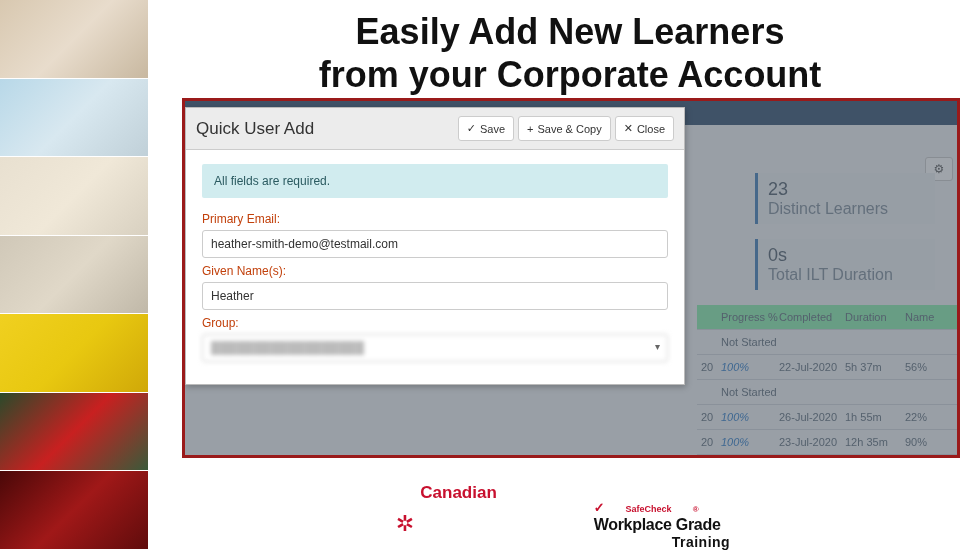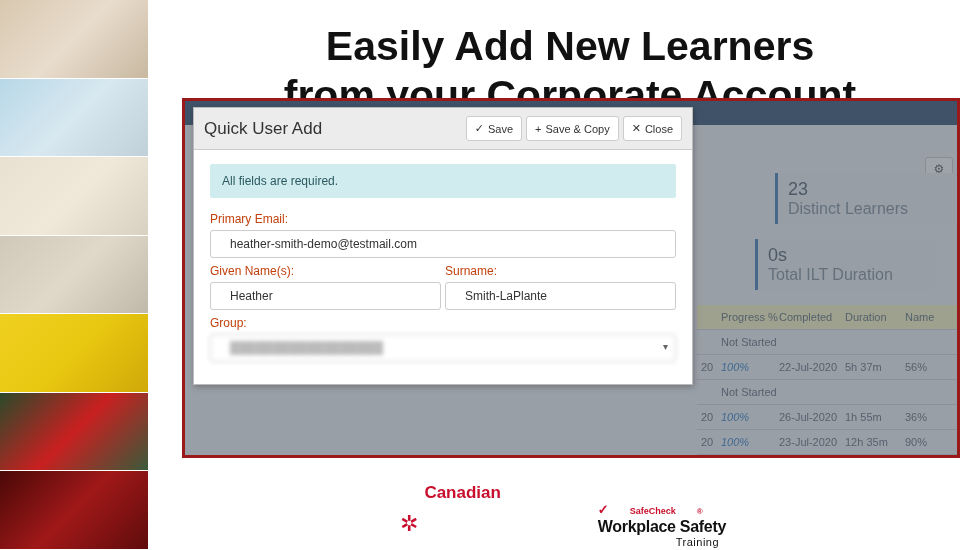--- a/index.html
+++ b/index.html
@@ -8,67 +8,67 @@
   .sidebar { position: absolute; left: 0; top: 0; width: 148px; height: 550px; }
   .sidebar .photo { width: 148px; height: 78.5px; background: #888; border-bottom: 1px solid #fff; position: relative; overflow: hidden; }
   .sidebar .photo:nth-child(1){ background: linear-gradient(135deg,#d8c8b0,#e8dccc,#c8b8a0); }
   .sidebar .photo:nth-child(2){ background: linear-gradient(135deg,#b8d8e8,#d8e8f0,#c0d0d8); }
   .sidebar .photo:nth-child(3){ background: linear-gradient(135deg,#e8e0d0,#f0e8d8,#d8d0c0); }
   .sidebar .photo:nth-child(4){ background: linear-gradient(135deg,#d0c8b8,#e0d8c8,#c0b8a8); }
   .sidebar .photo:nth-child(5){ background: linear-gradient(135deg,#f0d020,#e8c810,#d0a808); }
   .sidebar .photo:nth-child(6){ background: linear-gradient(135deg,#2a4a2a,#c82020,#3a5a3a); }
   .sidebar .photo:nth-child(7){ background: linear-gradient(135deg,#4a0808,#a01818,#600c0c); }
 
-  .headline { position: absolute; left: 200px; top: 10px; width: 740px; text-align: center; font-weight: 800; font-size: 41px; color: #111; line-height: 1.2; margin-top: 12px; }
+  .headline { position: absolute; left: 200px; top: 10px; width: 740px; text-align: center; font-weight: 800; font-size: 36px; color: #111; line-height: 1.2; }
 
   .app-frame { position: absolute; left: 182px; top: 98px; width: 778px; height: 360px; border: 3px solid #9a1a1a; background: #fff; overflow: hidden; }
 
   .bg-app { position: absolute; inset: 0; background: #f2f4f7; }
   .bg-topbar { position: absolute; left:0; top:0; right:0; height: 24px; background:#2a4a6a; }
   .bg-dim { position: absolute; inset: 0; background: rgba(80,90,100,0.55); }
 
   .bg-right { position: absolute; right: 0; top: 24px; bottom: 0; width: 260px; color:#5a6a78; font-size: 11px; }
   .stat-card { position:absolute; background:#eef1f4; border-left:3px solid #3a7ab8; padding:6px 10px; width:180px; left:58px; }
   .stat-card .num { font-size:18px; color:#4a5a68; font-weight:400; }
   .stat-card .lab { font-size:16px; color:#7a8a98; }
   .tbl { position:absolute; left:0; right:0; top:180px; font-size:11px; }
   .tbl-head, .tbl-row { display:grid; grid-template-columns: 20px 58px 66px 60px 40px; padding:6px 4px; border-bottom:1px solid #d0d6dc; }
-  .tbl-head { background:#fef9c3; color:#5a6a78; }
+  .tbl-head { background:#86efac; color:#5a6a78; }
   .tbl-row { color:#5a6a78; }
   .lnk { color:#2a7ac8;font-style:italic; }
 
   .gear-btn { position:absolute; right:4px; top:32px; width:28px; height:24px; background:#fff; border:1px solid #ccc; border-radius:3px; text-align:center; line-height:22px; font-size:12px; color:#555;}
 
-  .modal { position: absolute; left: 8px; top: 6px; width: 500px; background:#fff; border:1px solid #bbb; box-shadow:1px 2px 6px rgba(0,0,0,.25); }
+  .modal { position: absolute; left: 0; top: 6px; width: 500px; background:#fff; border:1px solid #bbb; box-shadow:1px 2px 6px rgba(0,0,0,.25); }
   .modal-head { display:flex; align-items:center; justify-content:space-between; background:#ececec; padding:8px 10px; border-bottom:1px solid #ccc; }
   .modal-title { font-size:17px; color:#333; font-weight:400; }
   .modal-btns { display:flex; gap:4px; }
   .mbtn { background:#fff; border:1px solid #ccc; border-radius:3px; padding:5px 8px; font-size:11px; color:#333; cursor:pointer; display:flex; align-items:center; gap:4px; }
   .mbtn .ic { font-size:11px; }
 
   .modal-body { padding:14px 16px 22px; }
   .note { background:#d1ecef; color:#2a5a60; font-size:12px; padding:10px 12px; border-radius:2px; margin-bottom:14px; }
   .fld-label { font-size:12px; color:#c2410c; margin:6px 0 4px; }
-  .fld-input { width:100%; border:1px solid #ccc; border-radius:3px; padding:6px 19px; font-size:12px; color:#333; }
+  .fld-input { width:100%; border:1px solid #ccc; border-radius:3px; padding:6px 8px; font-size:12px; color:#333; }
   .row2 { display:flex; gap:4px; }
   .col { flex:1; }
   .select { position:relative; }
   .select .fld-input { color:#bbb; filter: blur(2px); }
   .select::after { content:"▾"; position:absolute; right:8px; top:7px; color:#666; font-size:10px; }
 
   .footer { position:absolute; left:148px; right:0; bottom:6px; height:40px; display:flex; justify-content:center; align-items:center; gap:50px; }
   .logo1 { display:flex; align-items:center; gap:6px; }
   .leaf { color:#c8102e; font-size:22px; }
   .logo1 .txt .t { font-weight:700; color:#c8102e; font-size:17px; line-height:1; }
   .logo1 .txt .s { font-size:14px; color:#c8102e; letter-spacing:.3px;margin-top:48px; }
   .logo2 { }
   .logo2 .top { font-size:9px; color:#c8102e; font-weight:700;margin-left:21px; }
   .logo2 .check { color:#c8102e; font-size:13px; font-weight:900; }
   .logo2 .main { font-weight:800; font-size:16px; color:#111; letter-spacing:-.3px; }
-  .logo2 .sub { font-size:11px; color:#111; font-weight:400; letter-spacing:.5px; margin-left: 78px; }
+  .logo2 .sub { font-size:14px; color:#111; font-weight:700; letter-spacing:.5px; margin-left: 78px; }
 </style>
 </head>
 <body>
 
 <div class="sidebar">
   <div class="photo"></div>
   <div class="photo"></div>
   <div class="photo"></div>
   <div class="photo"></div>
   <div class="photo"></div>
@@ -82,21 +82,21 @@
 </div>
 
 <div class="app-frame">
   <div class="bg-app">
     <div class="bg-topbar"></div>
 
     <div class="bg-right">
       <div class="gear-btn">
         <span>⚙</span>
       </div>
-      <div class="stat-card" style="top:48px;margin-left:20px;">
+      <div class="stat-card" style="top:48px;">
         <div class="num">23</div>
         <div class="lab">Distinct Learners</div>
       </div>
       <div class="stat-card" style="top:114px;">
         <div class="num">0s</div>
         <div class="lab">Total ILT Duration</div>
       </div>
 
       <div class="tbl">
         <div class="tbl-head">
@@ -125,21 +125,21 @@
           <div>Not Started</div>
           <div></div>
           <div></div>
           <div></div>
         </div>
         <div class="tbl-row">
           <div>20</div>
           <div class="lnk">100%</div>
           <div>26-Jul-2020</div>
           <div>1h 55m</div>
-          <div>36%</div>
+          <div>22%</div>
         </div>
         <div class="tbl-row">
           <div>20</div>
           <div class="lnk">100%</div>
           <div>23-Jul-2020</div>
           <div>12h 35m</div>
           <div>90%</div>
         </div>
       </div>
     </div>
@@ -169,24 +169,20 @@
       <div class="note">All fields are required.</div>
 
       <div class="fld-label">Primary Email:</div>
       <input class="fld-input" value="heather-smith-demo@testmail.com" style="">
 
       <div class="row2">
         <div class="col">
           <div class="fld-label">Given Name(s):</div>
           <input class="fld-input" value="Heather" style="">
         </div>
-        <div class="col">
-          <div class="fld-label">Surname:</div>
-          <input class="fld-input" value="Smith-LaPlante" style="">
-        </div>
       </div>
 
       <div class="fld-label">Group:</div>
       <div class="select">
         <input class="fld-input" readonly="" value="██████████████████" style="">
       </div>
     </div>
   </div>
 </div>
 
@@ -195,16 +191,16 @@
     <span class="leaf">✲</span>
     <span class="txt">
       <div class="t">Canadian</div>
       <div class="s">Food Safety Group</div>
     </span>
   </div>
   <div class="logo2">
     <div>
       <span class="check">✓</span><span class="top">SafeCheck</span><span class="top" style="font-size:8px;">®</span>
     </div>
-    <div class="main">Workplace Safety</div>
+    <div class="main">Workplace Grade</div>
     <div class="sub">Training</div>
   </div>
 </div>
 
 </body></html>

